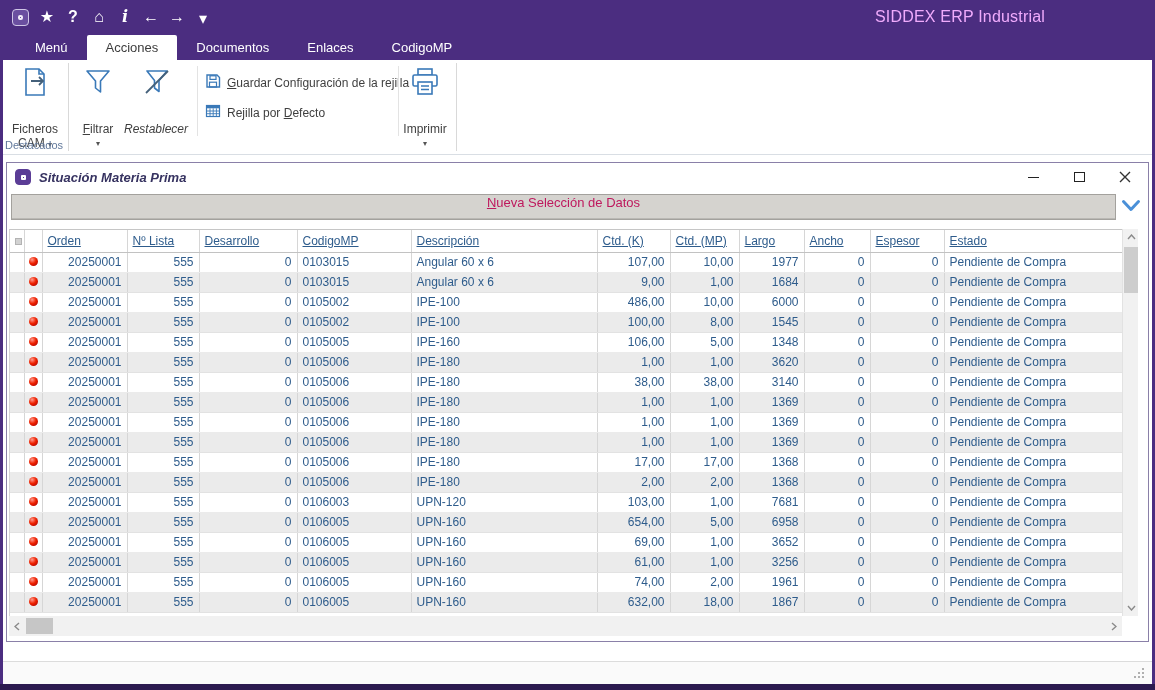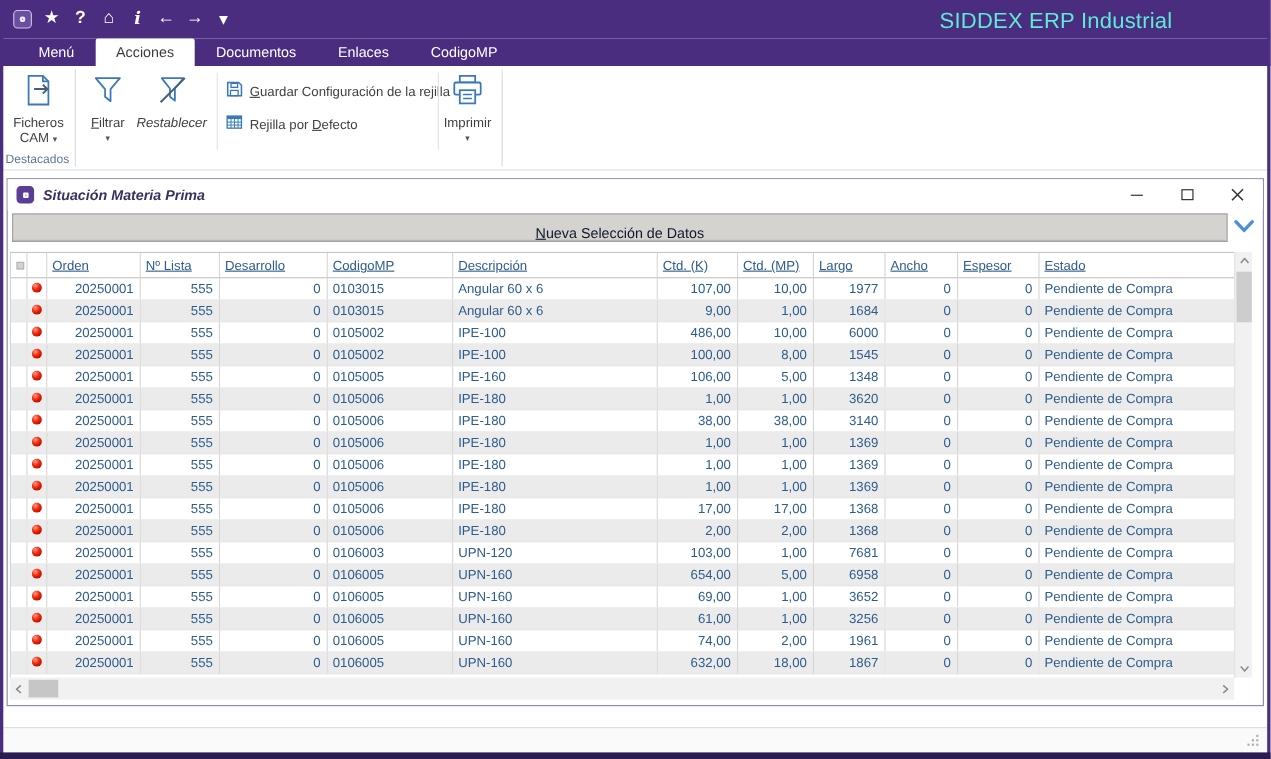--- a/index.html
+++ b/index.html
@@ -16,32 +16,32 @@
   .edge-bottom{ position:absolute; left:0; bottom:0; width:1155px; height:6px; background:#2c1b50; z-index:51; }
 
   
   .titlebar { position:absolute; left:0; top:0; width:1155px; height:35px; background:#4b2d80; }
   .qat { position:absolute; left:12px; top:5px; display:flex; align-items:center; gap:10px; color:#fff; }
   .qat .qicon { font-size:16px; line-height:24px; height:24px; display:flex; align-items:center; justify-content:center; min-width:16px; cursor:default; }
   .qicon-info { font-family:"DejaVu Serif", serif; font-style:italic; font-weight:bold; font-size:17px; }
   .qicon-caret { font-size:9px; padding-top:3px; }
   .logo { width:17px; height:17px; border-radius:4px; background:#6a4fa0; border:1px solid #cfc6e6; display:flex; align-items:center; justify-content:center; }
   .logo-in { width:5px; height:5px; border:2px solid #efeaf8; border-radius:2px; }
-  .app-title { position:absolute; left:852px; top:8px; width:216px; text-align:center; color:#5eead4; font-size:20px; letter-spacing:.2px; }
+  .app-title { position:absolute; left:852px; top:8px; width:216px; text-align:center; color:#f0abfc; font-size:16px; letter-spacing:.2px; }
 
   
   .tabs { position:absolute; left:0; top:35px; width:1155px; height:25px; background:#4b2d80; display:flex; padding-left:16px; }
   .tab { color:#fff; font-size:13px; padding:0 19px; display:flex; align-items:center; cursor:default; }
   .tab.active { background:#fff; color:#3c3c3c; border-radius:2px 2px 0 0; }
 
   
   .ribbon { position:absolute; left:0; top:60px; width:1155px; height:95px; background:#fff; border-bottom:1px solid #d9dee4; }
   .rb-big { position:absolute; display:flex; flex-direction:column; align-items:center; font-size:12px; color:#3f3f3f; text-align:center; line-height:13px; cursor:default; }
   .rb-big .ic { height:34px; display:flex; align-items:flex-start; justify-content:center; margin-top:2px; }
-  .rb-big .l1 { margin-top:5px; white-space:nowrap; }
+  .rb-big .l1 { margin-top:23px; white-space:nowrap; }
   .rb-big .l2 { margin-top:1px; white-space:nowrap; }
   .caret { font-size:8px; color:#555; }
   .rb-small { position:absolute; display:flex; align-items:center; gap:6px; font-size:12px; color:#3f3f3f; white-space:nowrap; cursor:default; }
   .vsep-group { position:absolute; top:3px; height:88px; width:1px; background:#d9d9d9; }
   .vsep-item  { position:absolute; top:6px; height:70px; width:1px; background:#e3e3e3; }
   .grp-label { position:absolute; top:79px; font-size:11px; color:#61789b; text-align:center; }
   .u { text-decoration: underline; }
 
   
   .win { position:absolute; left:6px; top:162px; width:1143px; height:480px; background:#fff; border:1px solid #8a80a8; }
@@ -49,22 +49,22 @@
   .win-logo { width:16px; height:16px; border-radius:4px; background:#5b3d96; border:1px solid #5b3d96; display:flex; align-items:center; justify-content:center; }
   .win-logo .logo-in { width:5px; height:5px; border:2px solid #fff; border-radius:1px; }
   .win-title { margin-left:8px; font-size:13px; font-weight:bold; color:#363260;font-style:italic; }
   .win-controls { margin-left:auto; display:flex; height:100%; }
   .wbtn { width:46px; height:100%; display:flex; align-items:center; justify-content:center; cursor:default; }
   .glyph-min { width:11px; height:1px; background:#222; }
   .glyph-max { width:11px; height:10px; border:1.5px solid #222; }
 
   
   .selbar { position:absolute; left:4px; top:31px; width:1105px; height:26px; background:#d5d3cf;
-            border:1px solid #a3a19d; box-shadow: inset 0 -1px 0 #bab8b4; display:flex; align-items:flex-end;
-            justify-content:center; font-size:13px; color:#0f172a; cursor:default; }
+            border:1px solid #a3a19d; box-shadow: inset 0 -1px 0 #bab8b4; display:flex; align-items:flex-start;
+            justify-content:center; font-size:13px; color:#be185d; cursor:default; }
   .sel-chevron { position:absolute; right:6px; top:34px; width:22px; height:16px; display:flex; align-items:center; justify-content:center; cursor:default; }
 
   
   .grid { position:absolute; left:2px; top:66px; width:1113px; height:387px; overflow:hidden;
           border-top:1px solid #c6c6c6; border-left:1px solid #d5d5d5; background:#fff; }
   table { border-collapse:collapse; table-layout:fixed; width:1113px; font-size:12px; color:#2e5c8c; }
   th { height:22px; font-weight:normal; text-align:left; padding:0 5px; border-right:1px solid #d6d6d6;
        border-bottom:1px solid #c2c2c2; background:#fff; white-space:nowrap; overflow:hidden;text-decoration:underline; }
   td { height:20px; line-height:19px; padding:0 5px; border-right:1px solid #d6d6d6; border-bottom:1px solid #ebebeb;
        white-space:nowrap; overflow:hidden; }

